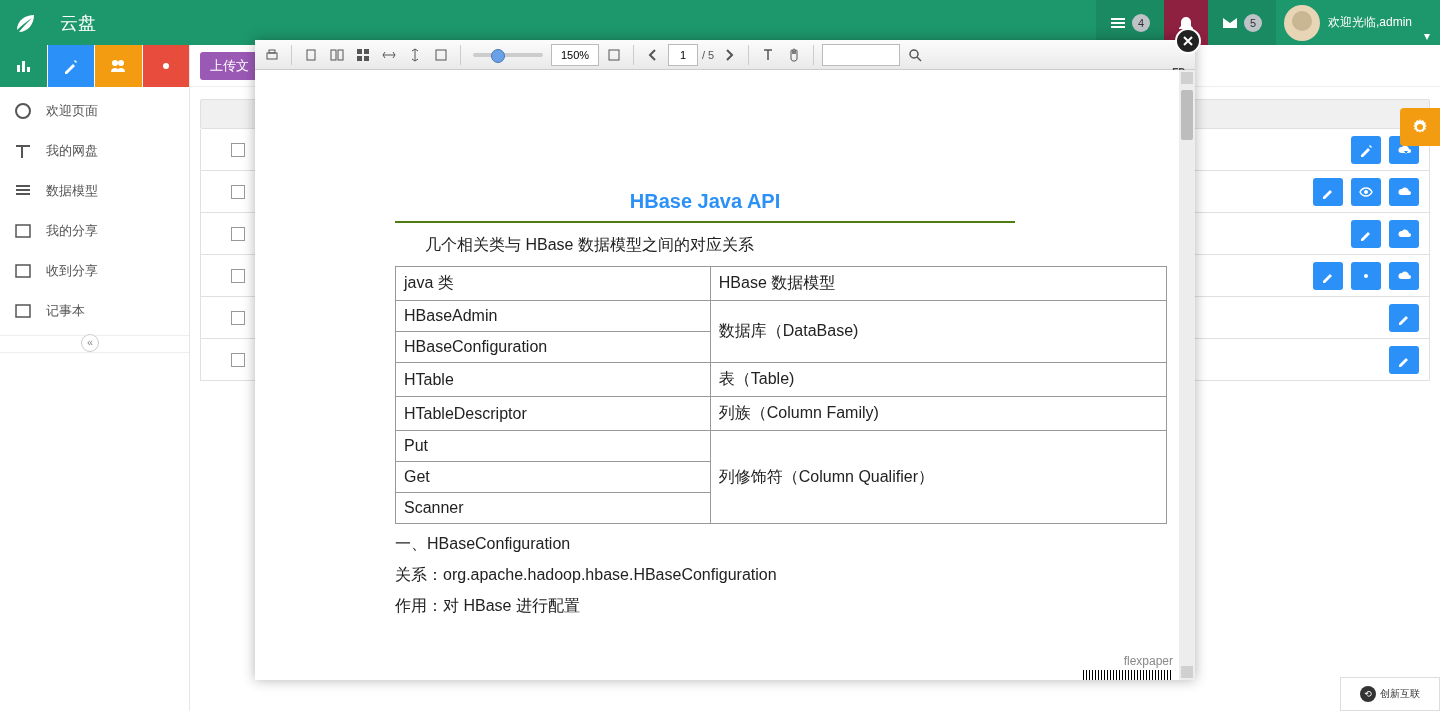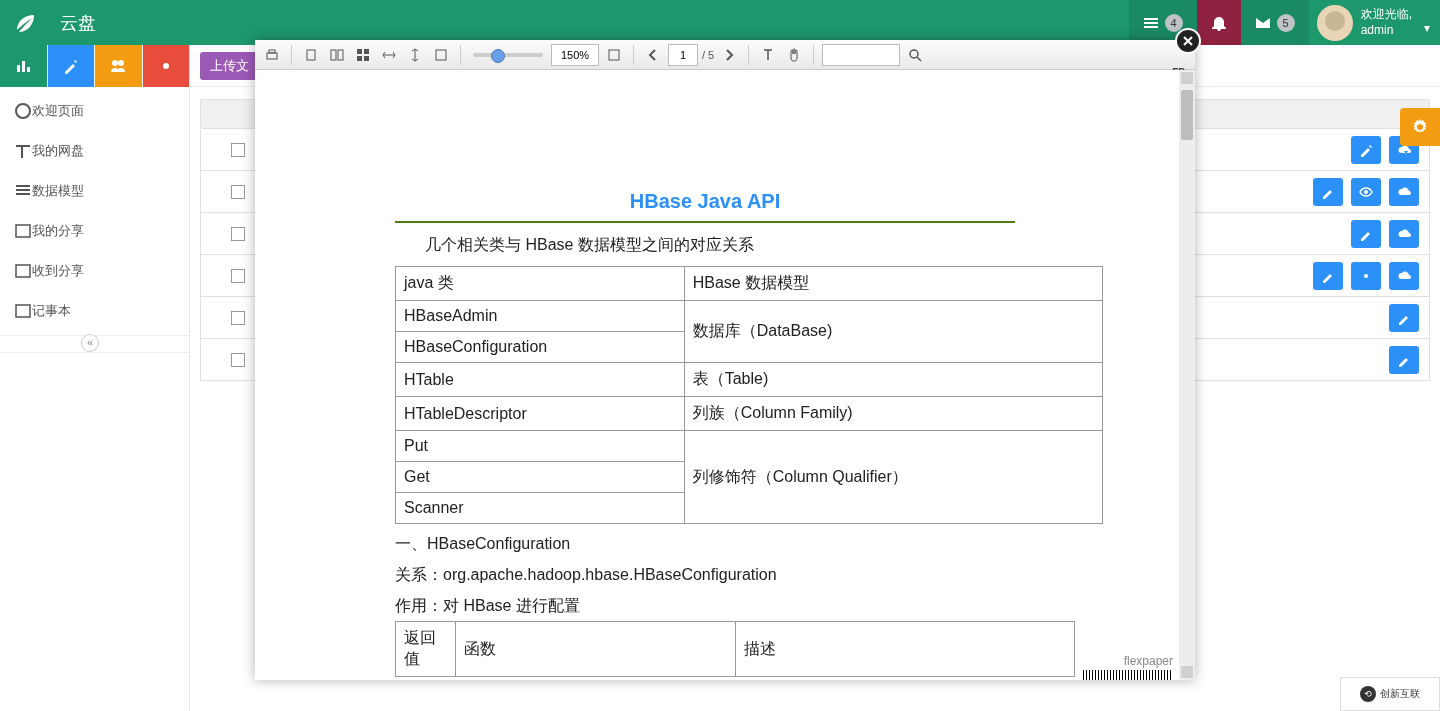--- a/index.html
+++ b/index.html
@@ -10,40 +10,40 @@
 .brand { display: flex; align-items: center; padding: 0 14px; gap: 24px; font-size: 18px; }
 .brand svg { width: 22px; height: 22px; fill: #fff; }
 .topbar-spacer { flex: 1; }
 .topbar-btn { height: 45px; display: flex; align-items: center; justify-content: center; padding: 0 14px; gap: 6px; cursor: pointer; }
 .topbar-btn.badge-wrap { background: #1a8a62; }
 .topbar-btn svg { width: 16px; height: 16px; fill: #fff; }
 .topbar-badge { background: #bdc3c7; color: #333; border-radius: 9px; min-width: 18px; height: 18px; font-size: 11px; display: inline-flex; align-items: center; justify-content: center; padding: 0 5px; }
 .topbar-btn.bell-btn { background: #8e2040; }
 .avatar { width: 36px; height: 36px; border-radius: 50%; background: #e8d5b5; display: inline-block; margin-left: 8px; position: relative; overflow: hidden; }
 .avatar::after { content:""; position:absolute; left:8px; top:6px; width:20px; height:20px; border-radius:50%; background:#c9b693; }
-.welcome-block { display: flex; flex-direction: column; padding: 0 28px 0 8px; font-size: 12px; line-height: 1.3; position: relative; }
+.welcome-block { display: flex; flex-direction: row; padding: 0 28px 0 8px; font-size: 12px; line-height: 1.3; position: relative; }
 .welcome-block::after { content:"▾"; position:absolute; right:10px; top:14px; color:#fff; }
 
 
 .main { display: flex; height: calc(711px - 45px); }
 .sidebar { width: 190px; background: #fff; border-right: 1px solid #e6e6e6; display: flex; flex-direction: column; }
 .content { flex: 1; background: #fff; padding: 0; position: relative; }
 
 
 .sb-toolbar { height: 42px; display: flex; }
 .sb-tool { flex: 1; height: 42px; display: flex; align-items: center; justify-content: center; color: #fff; cursor: pointer; margin-right: 1px; }
 .sb-tool:last-child { margin-right: 0; }
 .sb-tool svg { width: 16px; height: 16px; fill: #fff; }
 .sb-tool.green { background: #1d976c; }
 .sb-tool.blue { background: #2b90f7; }
 .sb-tool.orange { background: #f39c12; }
 .sb-tool.red { background: #e74c3c; }
 
 .sb-nav { padding-top: 4px; }
-.sb-item { display: flex; align-items: center; height: 40px; padding: 0 14px; color: #555; cursor: pointer; font-family: Liberation Serif, serif; }
+.sb-item { display: flex; align-items: center; gap: 14px; height: 40px; padding: 0 14px; color: #555; cursor: pointer; font-family: Liberation Serif, serif; }
 .sb-item svg { width: 18px; height: 18px; fill: #555; }
 .sb-collapse { text-align: center; height: 18px; margin-top: 4px; border-top: 1px solid #eee; border-bottom: 1px solid #eee; color: #888; cursor: pointer; position: relative; }
 .sb-collapse::after { content:"«"; position:absolute; right:90px; top:-2px; border:1px solid #ccc; border-radius:50%; width:16px; height:16px; font-size:11px; line-height:14px; background:#fff; }
 
 
 .content-toolbar { height: 42px; padding: 0 10px; display: flex; align-items: center; gap: 6px; border-bottom: 1px solid #eee; background: #fff; }
 .purple-btn { background: #9b59b6; color: #fff; border: none; border-radius: 3px; height: 28px; padding: 0 10px; font-size: 13px; cursor: pointer; }
 
 
 .table-area { padding: 12px 10px 0 10px; }
@@ -75,21 +75,21 @@
 
 .pdf-body { position: relative; height: calc(100% - 30px); background: #fff; overflow: hidden; }
 .pdf-scroll { position:absolute; right:0; top:0; bottom:0; width:16px; background:#ededed; }
 .pdf-scroll-thumb { position:absolute; right:2px; top:20px; width:12px; height:50px; background:#bdbdbd; border-radius:2px; }
 .pdf-scroll-arr { position:absolute; right:2px; width:12px; height:12px; background:#d0d0d0; }
 .pdf-scroll-arr.up { top:2px; } .pdf-scroll-arr.down { bottom:2px; }
 
 .doc-page { position: absolute; left: 50px; top: 10px; width: 820px; color: #222; font-size: 15px; }
 .doc-title { text-align: center; color: #2b90f7; font-weight: bold; font-size: 20px; margin: 110px 0 12px; border-bottom: 2px solid #4d7c0f; padding-bottom: 8px; width: 620px; margin-left: 90px; margin-right: 90px;}
 .doc-sub { margin: 10px 0 10px 120px; font-size: 16px; }
-.doc-table { border-collapse: collapse; margin-left: 90px; width: 708px; font-size: 16px; }
+.doc-table { border-collapse: collapse; margin-left: 90px; width: 772px; font-size: 16px; }
 .doc-table td { border: 1px solid #999; padding: 6px 8px; vertical-align: middle; }
 .doc-p { margin: 10px 0 0 90px; font-size: 16px; }
 .doc-table2 { border-collapse: collapse; margin-left: 90px; width: 680px; font-size: 16px; margin-top: 4px;}
 .doc-table2 td { border: 1px solid #999; padding: 6px 8px; }
 .flexpaper-mark { position:absolute; right:22px; bottom:12px; font-size:12px; color:#888; font-family: Arial; }
 .barcode { position:absolute; right:22px; bottom:-2px; width:90px; height:12px; background: repeating-linear-gradient(90deg,#000 0,#000 1px,#fff 1px,#fff 3px); }
 
 
 .settings-fab { position: absolute; right: 0; top: 108px; width: 40px; height: 38px; background: #f39c12; display: flex; align-items: center; justify-content: center; border-radius: 4px 0 0 4px; cursor: pointer; }
 .settings-fab svg { width:18px; height:18px; fill:#fff; }
@@ -441,29 +441,20 @@
               <td>Get</td>
             </tr>
         <tr>
               <td>Scanner</td>
             </tr>
       </tbody>
         </table>
       <div class="doc-p">一、HBaseConfiguration</div>
       <div class="doc-p">关系：org.apache.hadoop.hbase.HBaseConfiguration</div>
       <div class="doc-p">作用：对 HBase 进行配置</div>
-      <table class="doc-table2">
-        <tbody>
-            <tr>
-              <td style="width:60px">返回值</td>
-              <td style="width:280px">函数</td>
-              <td>描述</td>
-            </tr>
-      </tbody>
-        </table>
     </div>
     <span class="flexpaper-mark">flexpaper</span>
     <div class="barcode"></div>
   </div>
 </div>
 
 <div class="partner-logo">
   <span class="dot">⟲</span>
   <span>创新互联</span>
 </div>

